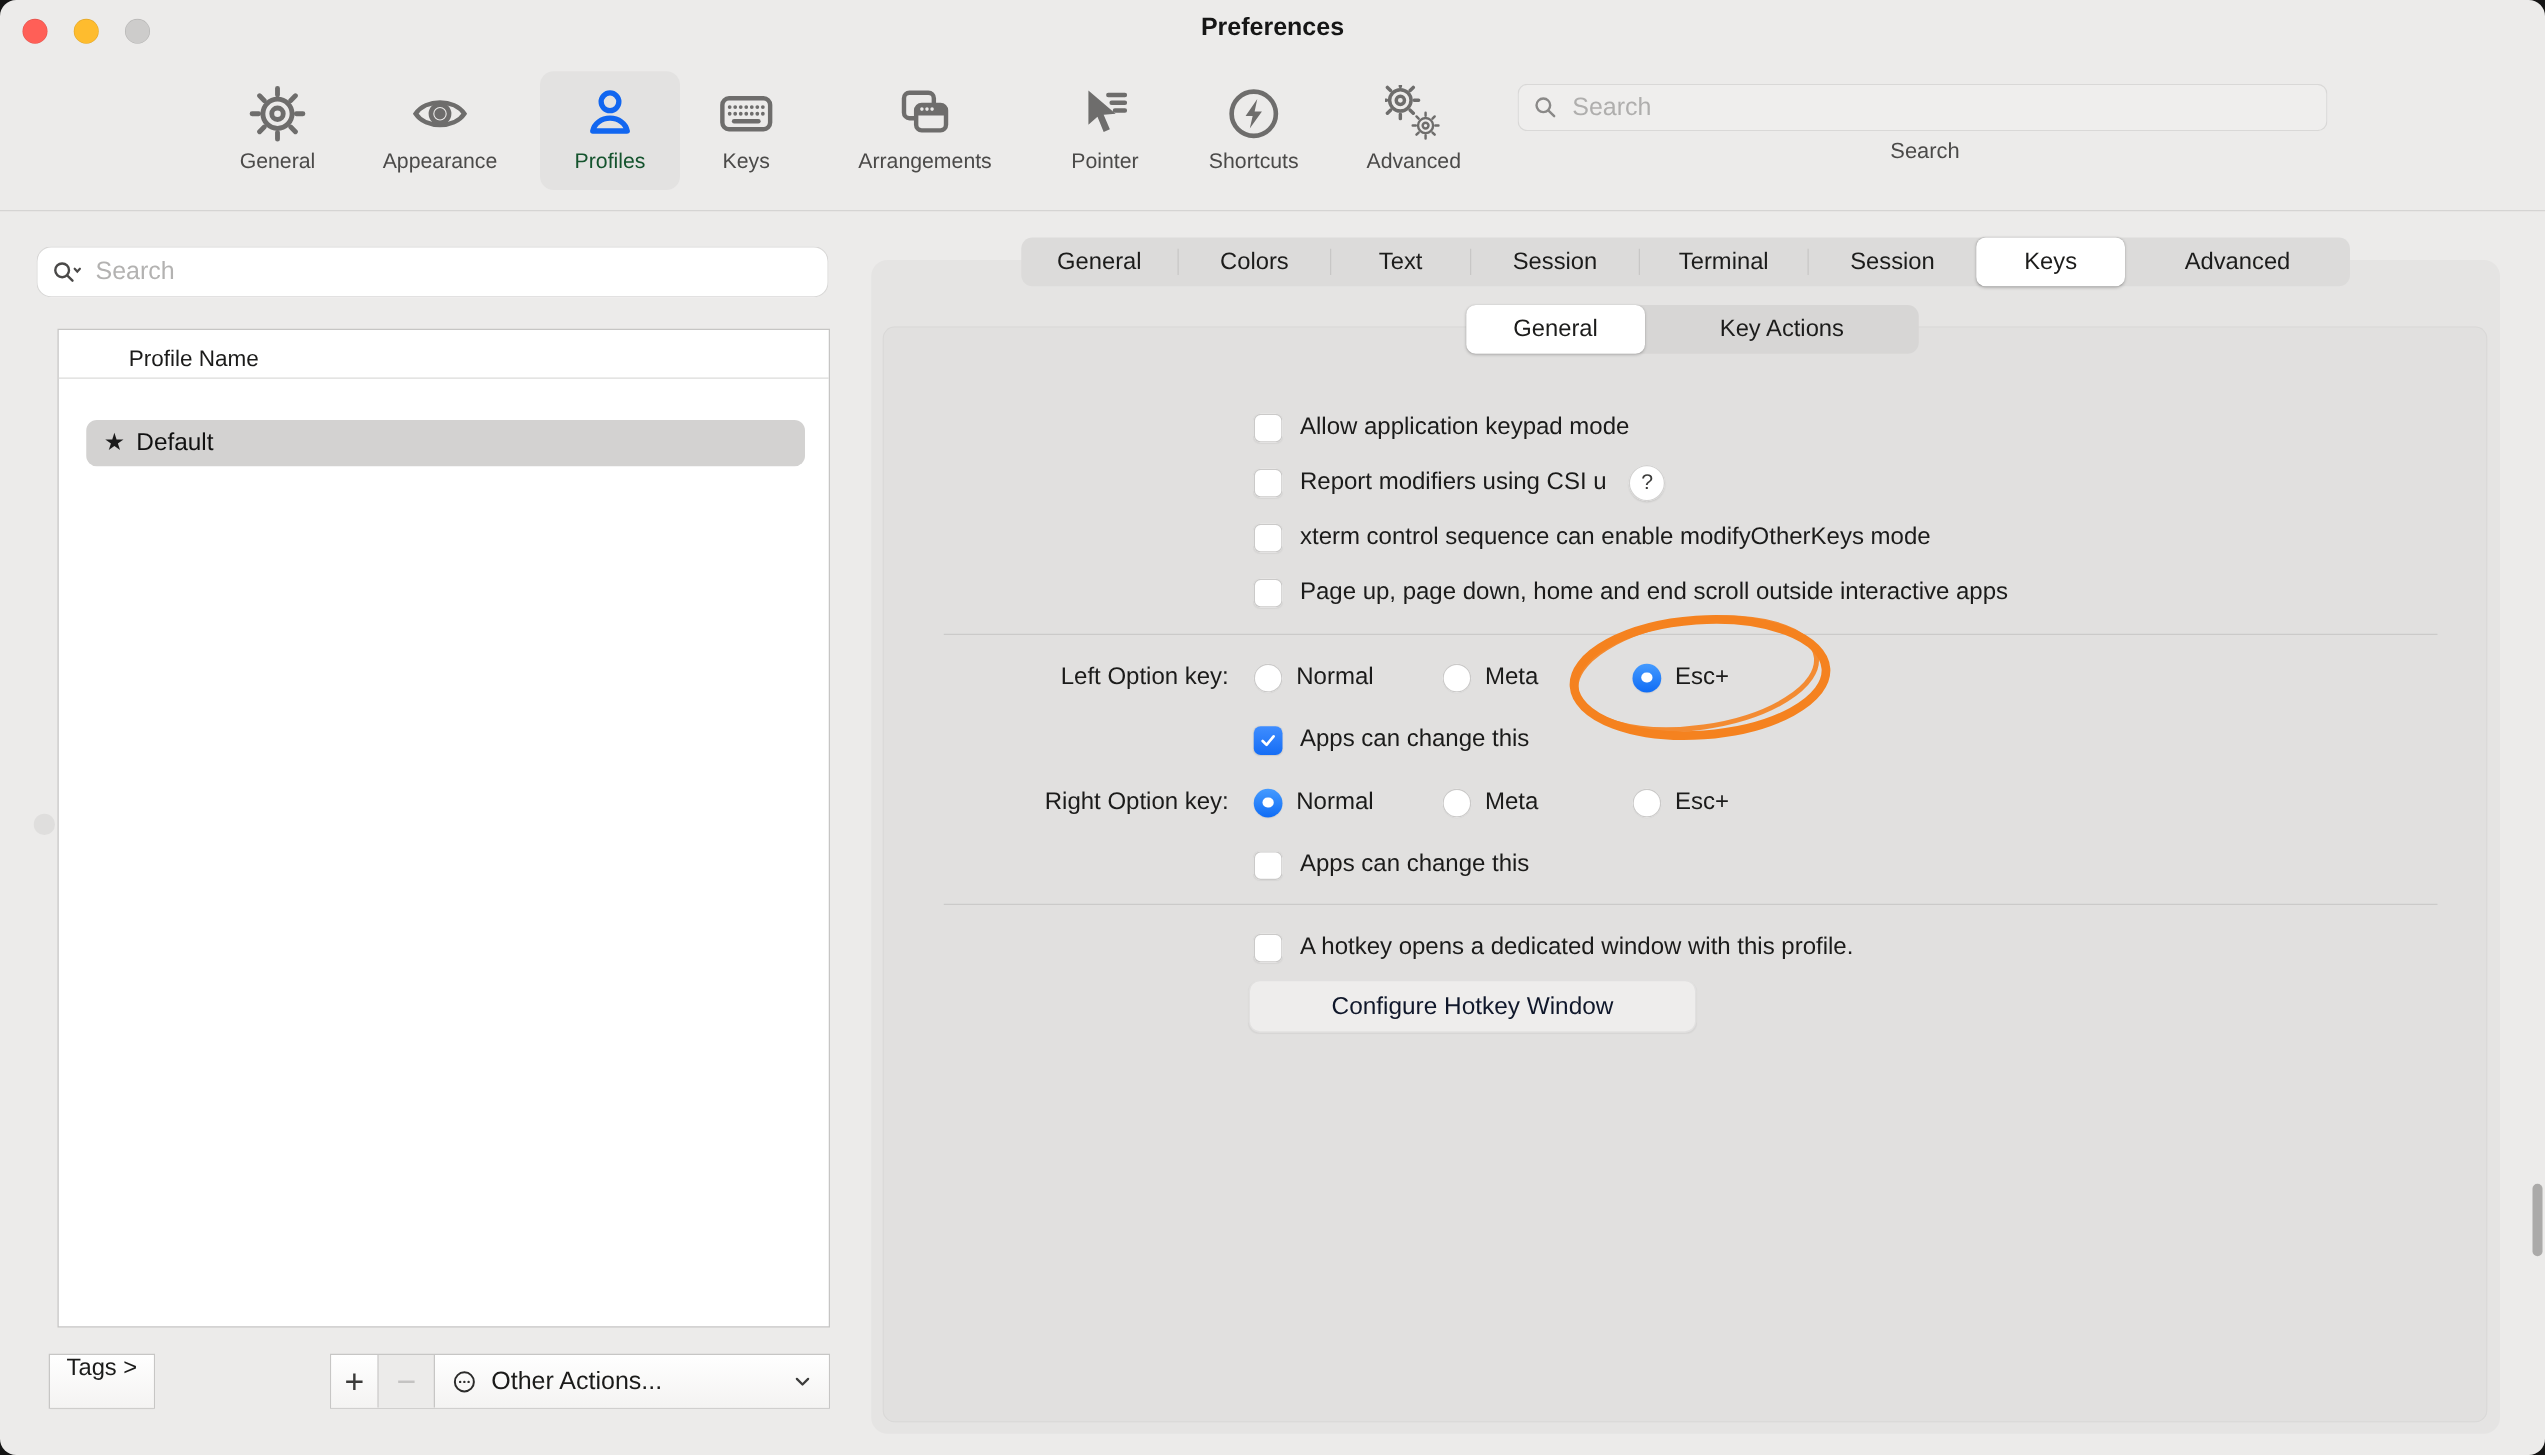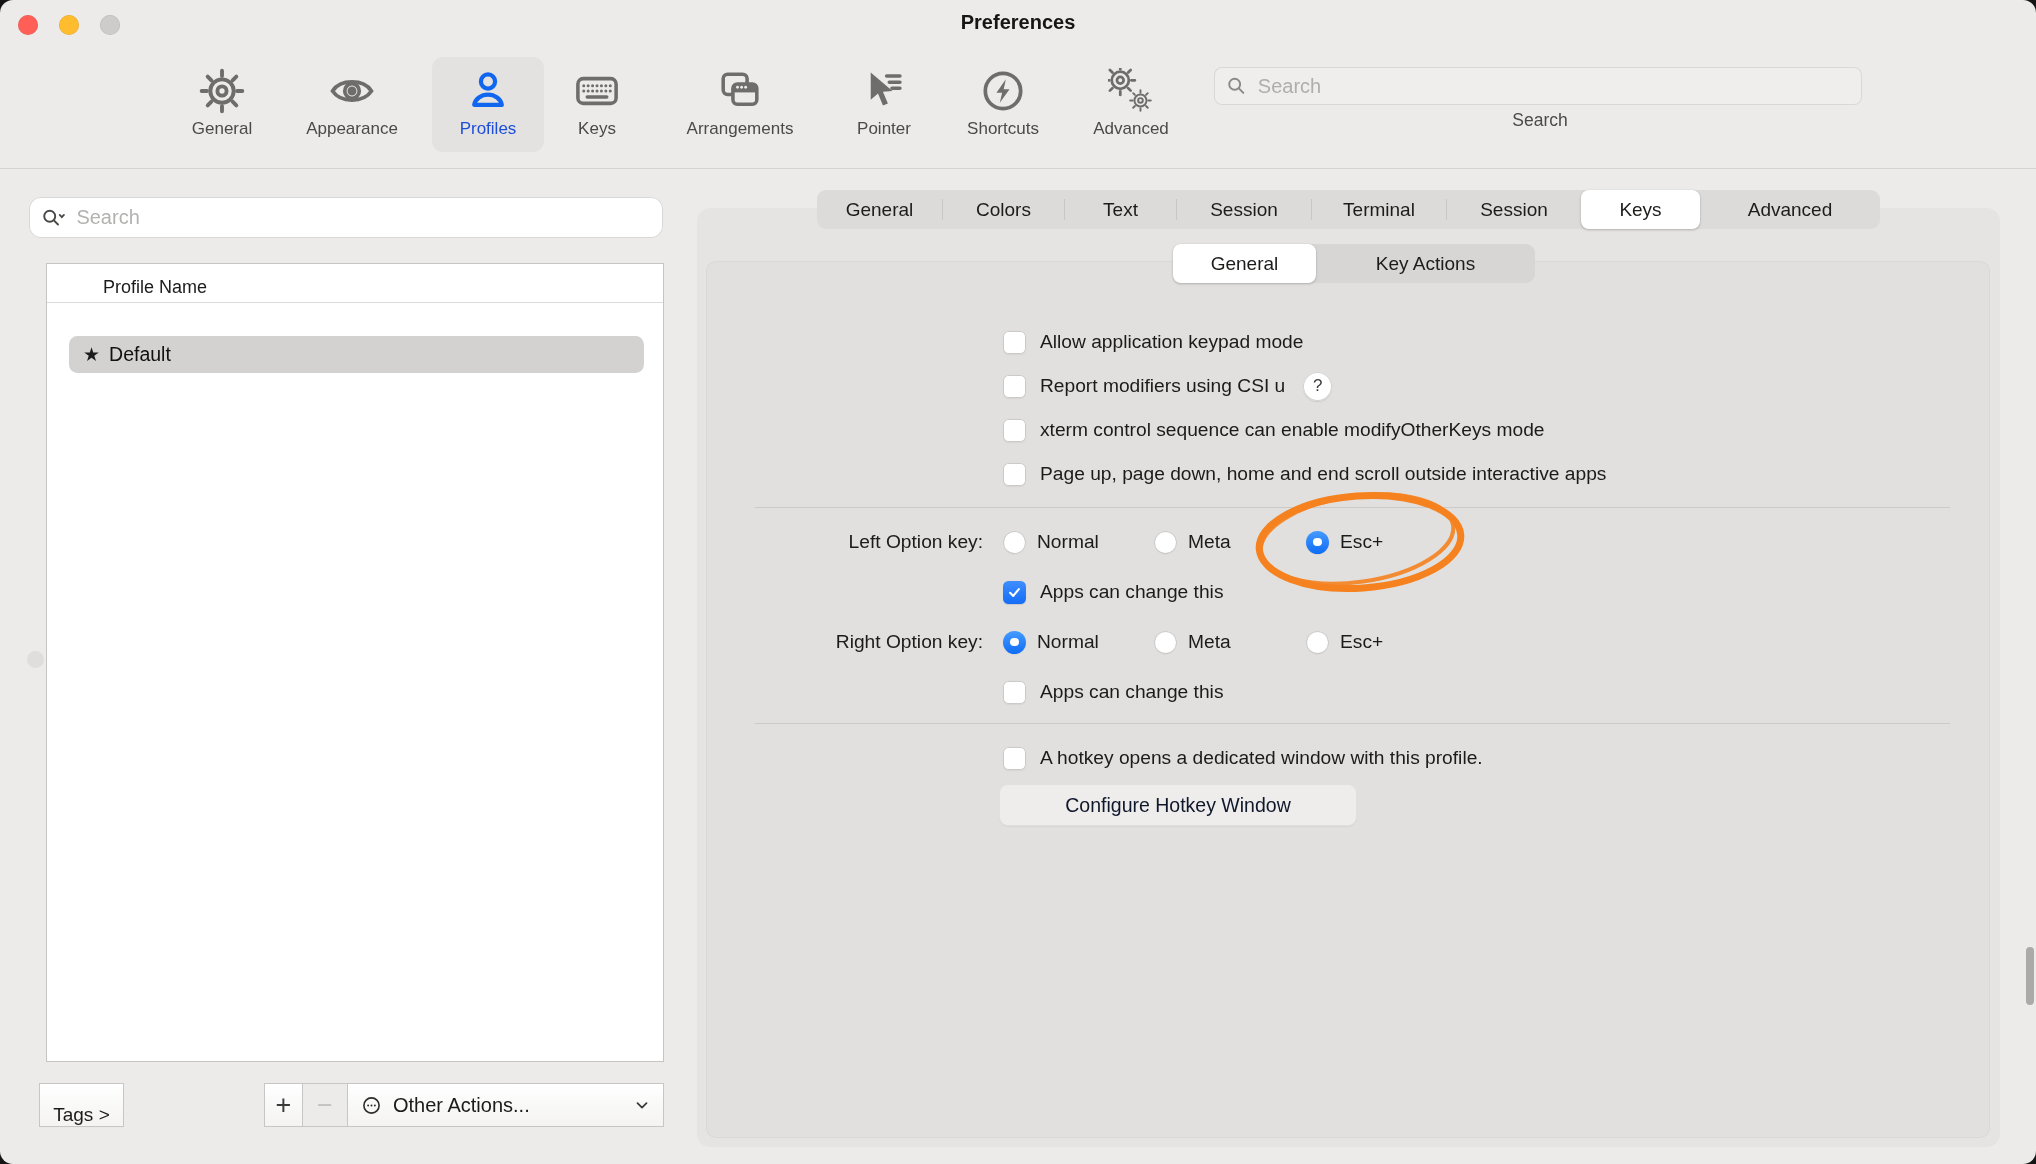--- a/index.html
+++ b/index.html
@@ -10,37 +10,37 @@
   .tl{position:absolute;top:15px;width:20px;height:20px;border-radius:50%;box-shadow:inset 0 0 0 .5px rgba(0,0,0,.12);}
   .tl.red{left:18px;background:#FF5F57;}
   .tl.yellow{left:59px;background:#FEBC2E;}
   .tl.gray{left:100px;background:#CDCCCB;}
   .wtitle{position:absolute;left:0;right:0;top:11px;text-align:center;font-size:20px;font-weight:700;color:#161616;}
   
   .titem{position:absolute;top:57px;height:95px;width:112px;display:flex;flex-direction:column;align-items:center;justify-content:flex-start;gap:5px;border-radius:11px;padding-top:11px;box-sizing:border-box;}
   .titem.selected{background:#E3E2E1;}
   .ticon{width:46px;height:46px;flex:0 0 46px;}
   .tlabel{font-size:17px;color:#4B4A49;white-space:nowrap;}
-  .titem.selected .tlabel{color:#1d4ed8;}
+  .titem.selected .tlabel{color:#14532d;}
   .tb-search{position:absolute;left:1214px;top:67px;width:648px;height:38px;border-radius:8px;background:#EFEEED;box-shadow:inset 0 0 0 1px #D9D8D7;display:flex;align-items:center;padding:0 12px;box-sizing:border-box;gap:9px;}
   .tb-search input,.sb-search input{border:none;outline:none;background:transparent;font-family:inherit;font-size:20px;color:#333;width:100%;}
   .tb-search input::placeholder{color:#AFAEAD;}
   .sb-search input::placeholder{color:#B3B2B1;}
   .tb-search-label{position:absolute;left:1440px;top:110px;width:200px;text-align:center;font-size:17.5px;color:#4B4A49;}
   .tb-divider{position:absolute;left:0;right:0;top:168px;height:1px;background:#D5D4D3;}
   
   .sb-search{position:absolute;left:29px;top:197px;width:634px;height:41px;border-radius:12px;background:#fff;box-shadow:inset 0 0 0 1px #D9D8D7;display:flex;align-items:center;padding:0 12px;box-sizing:border-box;gap:9px;}
   .plist{position:absolute;left:47px;top:264px;width:616px;height:797px;background:#fff;box-shadow:0 0 0 1px #C6C5C4;box-sizing:border-box;}
   .plist-header{padding:13px 0 0 56px;font-size:18px;color:#1B1B1A;height:37px;box-sizing:border-box;}
   .plist-divider{height:1px;background:#DCDBDA;margin-top:1px;}
   .prow{position:absolute;left:22px;top:72px;width:575px;height:37px;border-radius:8.5px;background:#D3D2D1;display:flex;align-items:center;gap:9px;padding-left:14px;box-sizing:border-box;font-size:19.5px;color:#111;}
   .prow .star{font-size:19px;color:#1b1b1b;}
   .drag-dot{position:absolute;left:27px;top:651px;width:17px;height:17px;border-radius:50%;background:#DFDEDD;}
   
-  .btn{background:linear-gradient(#FFFFFF,#F4F3F2);box-shadow:0 0 0 1px #C7C6C5,0 1px 1px rgba(0,0,0,.06);font-size:19px;color:#1B1B1A;display:flex;align-items:flex-end;justify-content:center;box-sizing:border-box;}
+  .btn{background:linear-gradient(#FFFFFF,#F4F3F2);box-shadow:0 0 0 1px #C7C6C5,0 1px 1px rgba(0,0,0,.06);font-size:19px;color:#1B1B1A;display:flex;align-items:flex-start;justify-content:center;box-sizing:border-box;}
   .tags-btn{position:absolute;left:40px;top:1084px;width:83px;height:42px;}
   .group{position:absolute;left:265px;top:1084px;height:42px;display:flex;box-shadow:0 0 0 1px #C7C6C5;}
   .cell{display:flex;align-items:center;justify-content:center;box-sizing:border-box;height:42px;}
   .cell.plus{width:38px;background:linear-gradient(#FFFFFF,#F4F3F2);font-size:27px;font-weight:300;color:#3A3A39;border-right:1px solid #C7C6C5;}
   .cell.minus{width:45px;background:#ECEBEA;font-size:27px;color:#C4C3C2;border-right:1px solid #C7C6C5;}
   .cell.actions{width:315px;background:linear-gradient(#FFFFFF,#F4F3F2);gap:10px;font-size:20px;color:#1B1B1A;justify-content:flex-start;padding:0 12px;}
   .cell.actions .chev{margin-left:auto;}
   
   .main-panel{position:absolute;left:697px;top:208px;width:1303px;height:939px;background:#E5E4E3;border-radius:13px;}
   .inner-panel{position:absolute;left:706px;top:261px;width:1284px;height:877px;background:#E1E0DF;border-radius:10px;box-shadow:inset 0 0 0 1px rgba(0,0,0,.03);}

